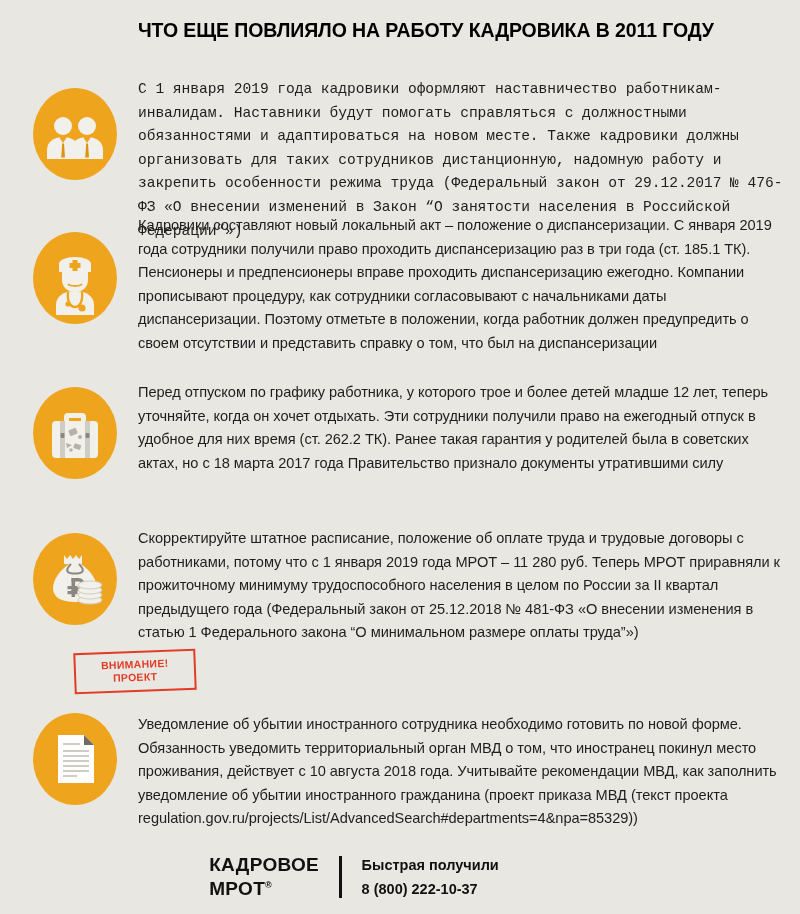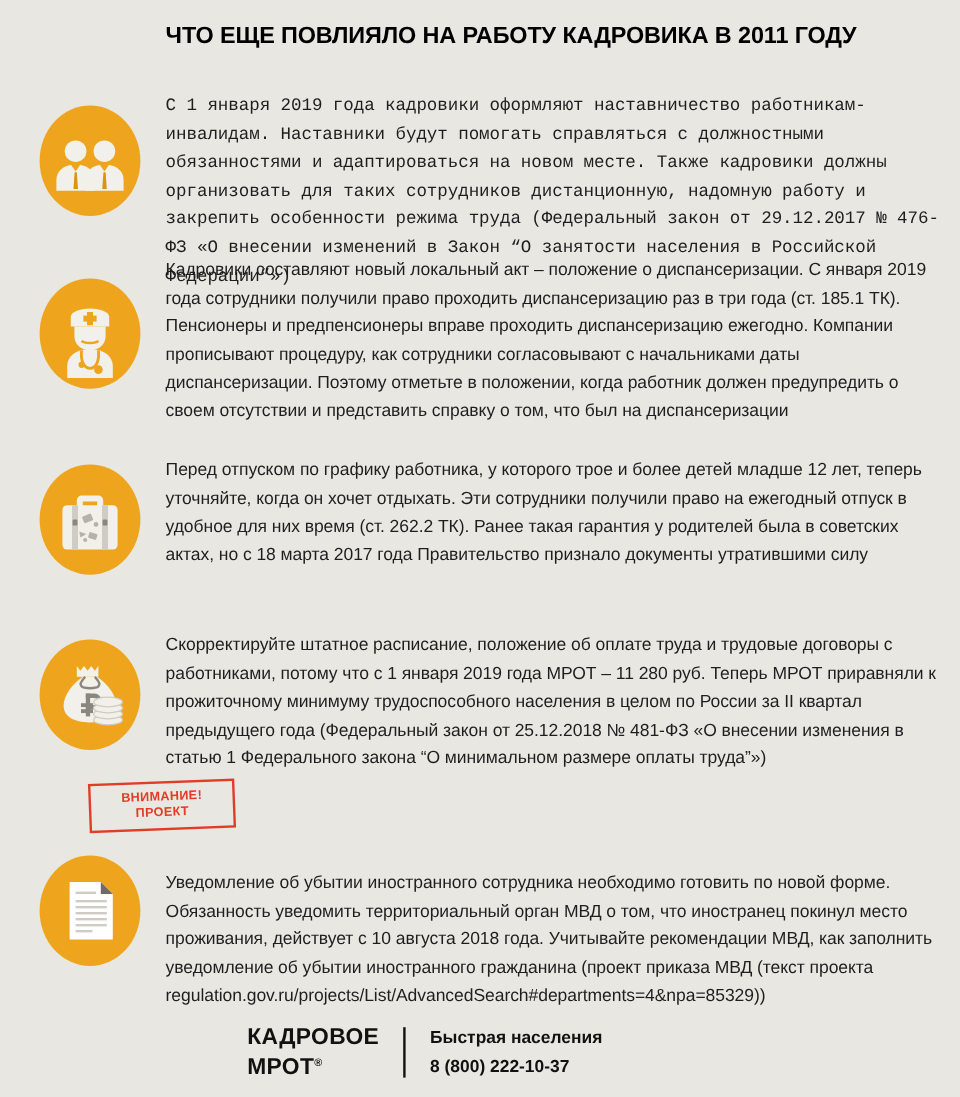--- a/index.html
+++ b/index.html
@@ -81,21 +81,21 @@
   #block-3 { top: 381px; }
   #block-3 .block-icon { top: 6px; }
   #block-3 .block-text { top: 0px; }
 
   #block-4 { top: 523px; }
   #block-4 .block-icon { top: 10px; }
   #block-4 .block-text { top: 4px; }
 
   #block-5 { top: 713px; }
   #block-5 .block-icon { top: 0px; }
-  #block-5 .block-text { top: 12px; }
+  #block-5 .block-text { top: 0px; }
 
   
   .stamp {
     position: absolute;
     left: 74px;
     top: 651px;
     width: 122px;
     padding: 5px 4px 6px 4px;
     border: 2.2px solid #e23b26;
     box-sizing: border-box;
@@ -279,18 +279,18 @@
     <div class="block-text">Уведомление об убытии иностранного сотрудника необходимо готовить по новой форме. Обязанность уведомить территориальный орган МВД о том, что иностранец покинул место проживания, действует с 10 августа 2018 года. Учитывайте рекомендации МВД, как заполнить уведомление об убытии иностранного гражданина (проект приказа МВД (текст проекта regulation.gov.ru/projects/List/AdvancedSearch#departments=4&amp;npa=85329))</div>
   </div>
 
   <div class="footer">
     <div class="brand">
       <div>КАДРОВОЕ</div>
       <div><span>МРОТ</span><sup>®</sup></div>
     </div>
     <div class="footer-divider"></div>
     <div class="subscribe">
-      <div>Быстрая населения</div>
+      <div>Быстрая получили</div>
       <div>8 (800) 222-10-37</div>
     </div>
   </div>
 
 </div>
 
 </body></html>

